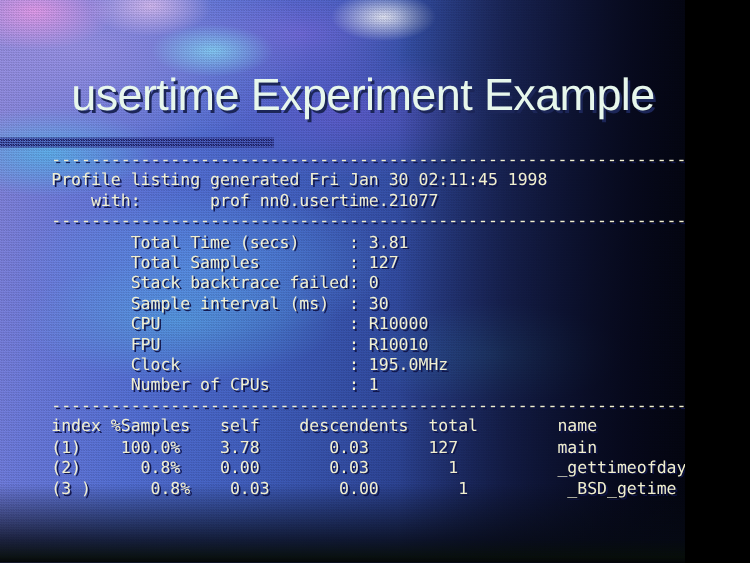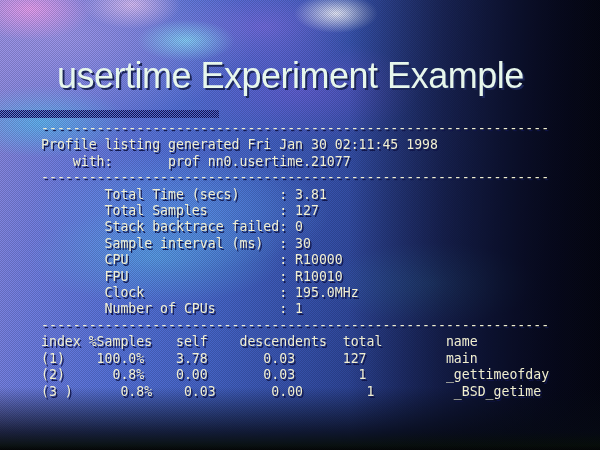--- a/index.html
+++ b/index.html
@@ -1,17 +1,17 @@
 <!DOCTYPE html>
 <html><head>
 <meta charset="utf-8">
 <style>
   html,body{margin:0;padding:0;background:#000;}
   .slide{
-    position:relative;width:600px;height:450px;overflow:hidden;
+    position:relative;width:548px;height:450px;overflow:hidden;
     font-family:"Liberation Sans",sans-serif;
     background-image:
       
       linear-gradient(to bottom, rgba(0,0,0,0) 86%, rgba(6,10,18,.78) 96%, rgba(7,14,7,.95) 99%, #040604 100%),
       
       linear-gradient(to right, rgba(0,0,0,0) 58%, rgba(10,12,34,.55) 74%, rgba(5,6,20,.88) 92%, rgba(3,4,12,.95) 100%),
       
       radial-gradient(90px 45px at 5% 2%, rgba(242,160,238,.85), rgba(242,160,238,0) 70%),
       radial-gradient(70px 35px at 22% 1%, rgba(250,210,250,.7), rgba(250,210,250,0) 70%),
       

